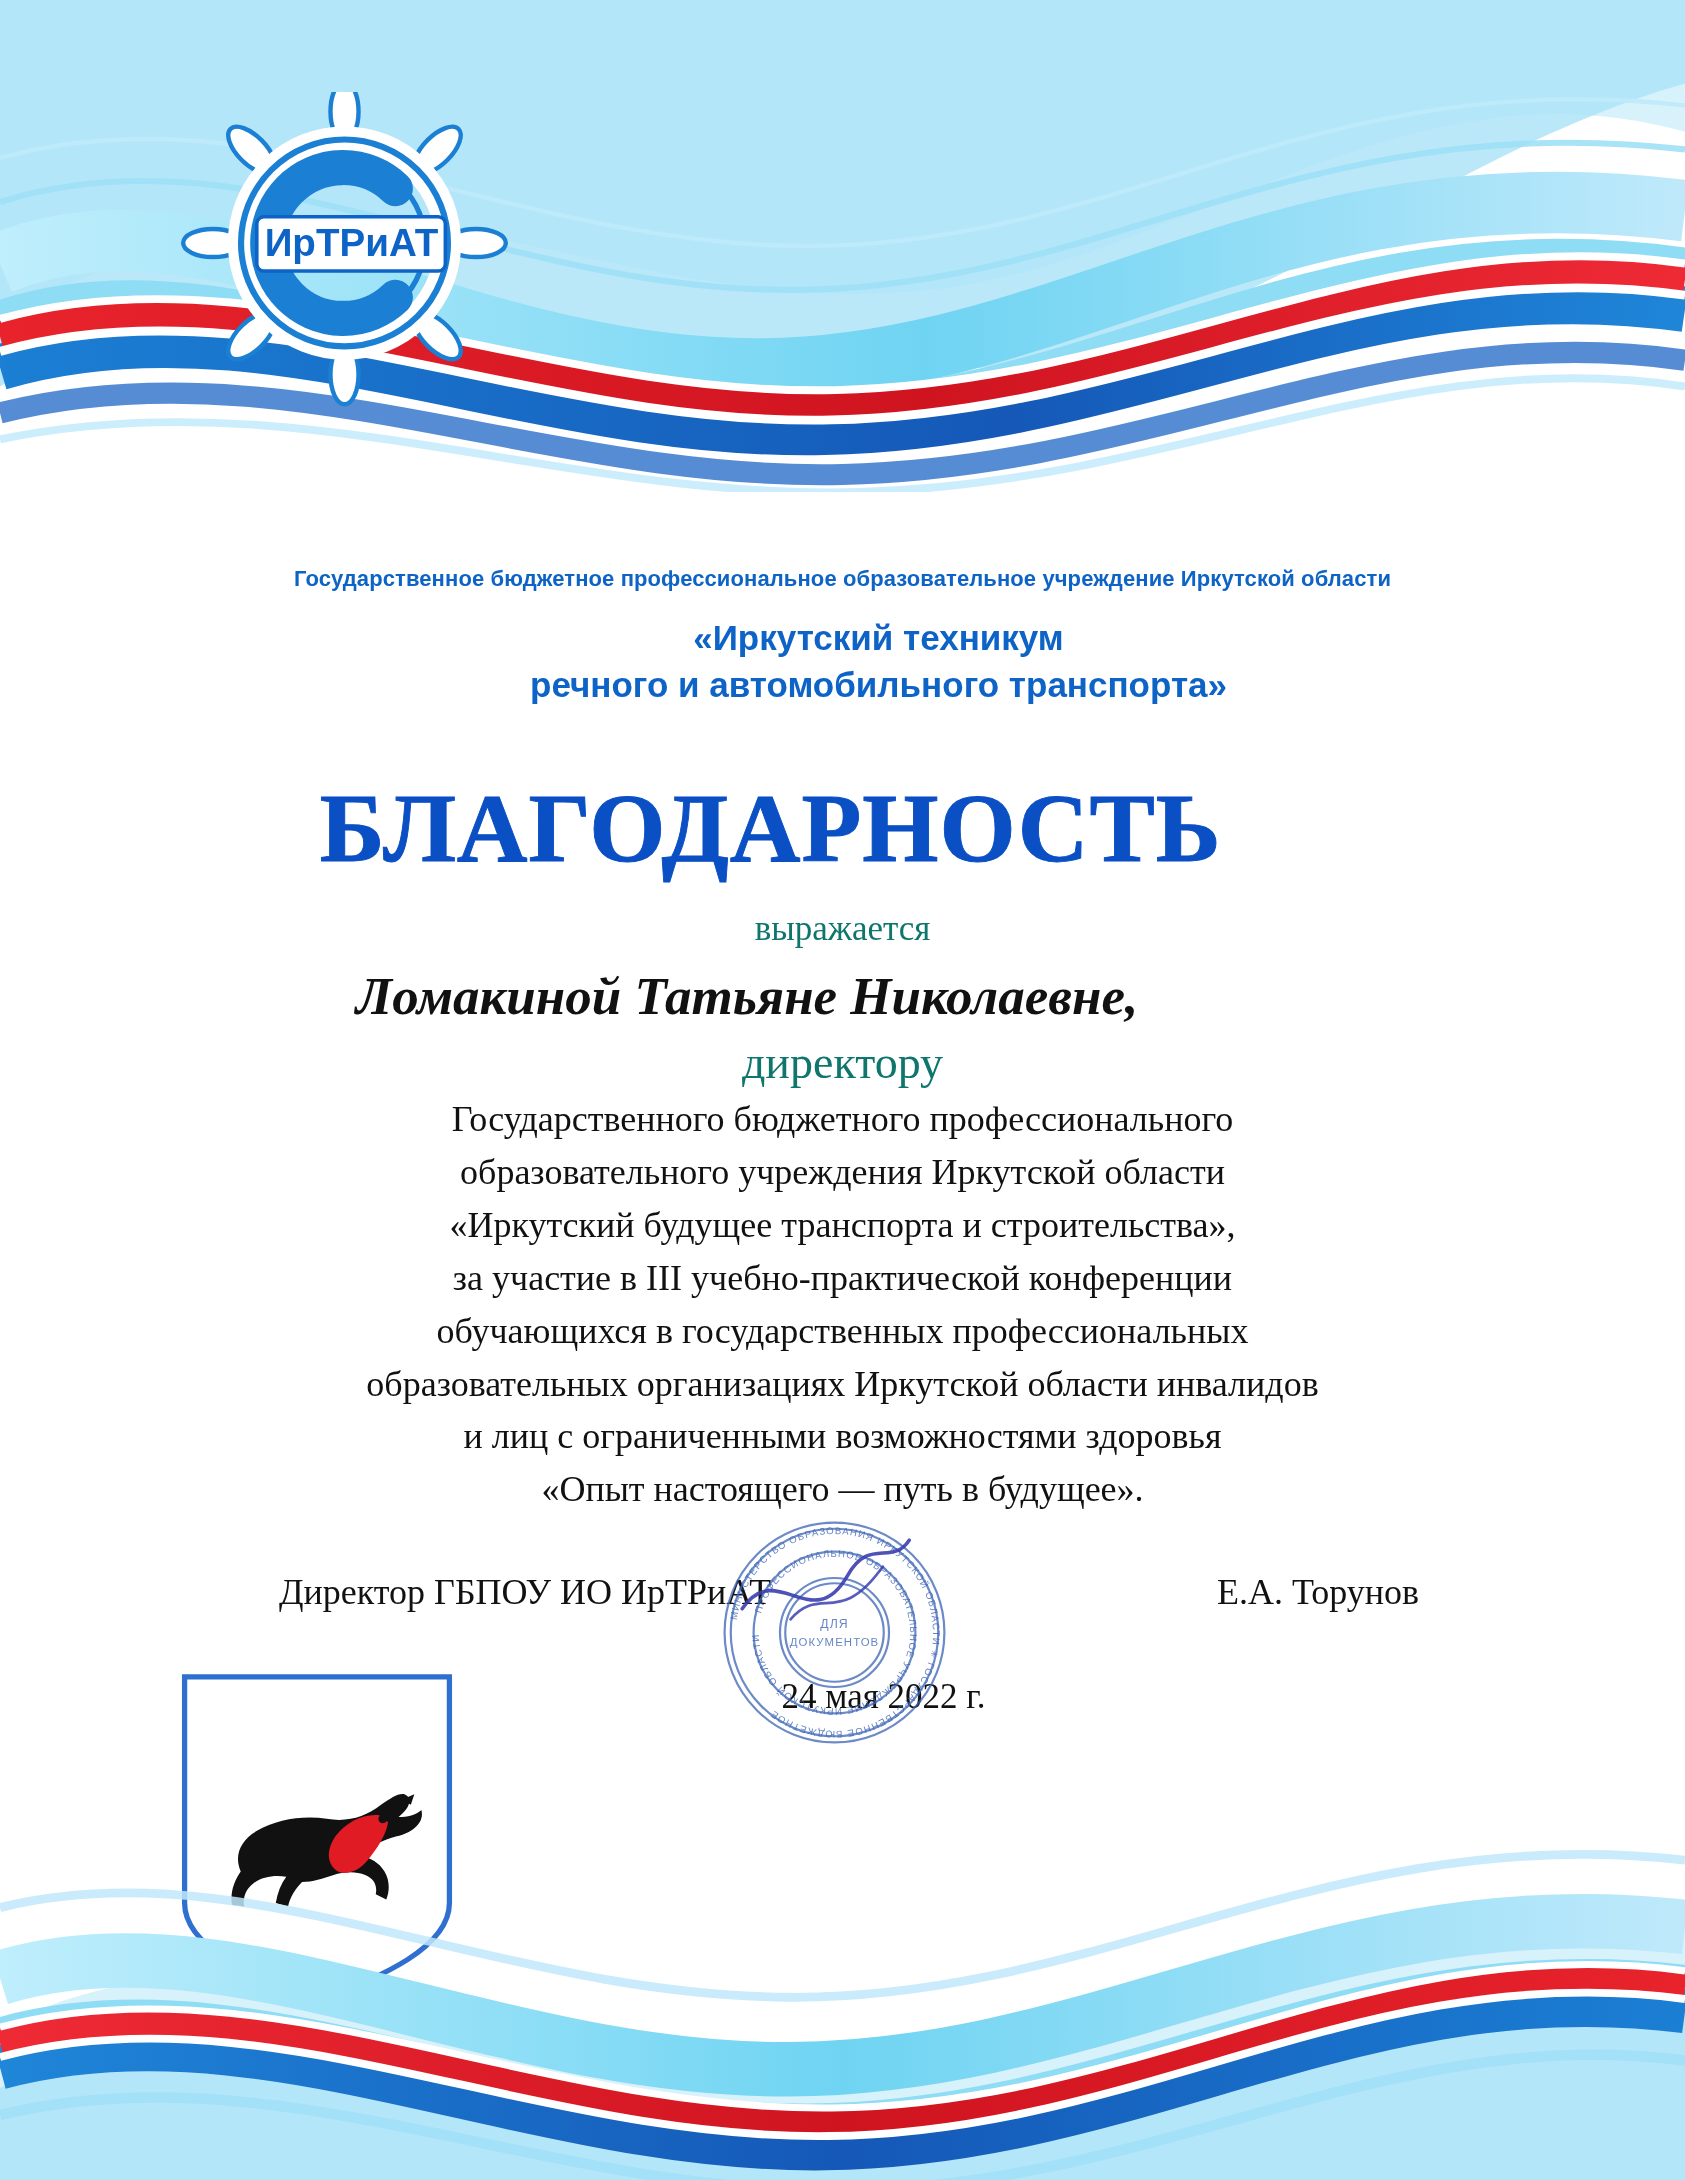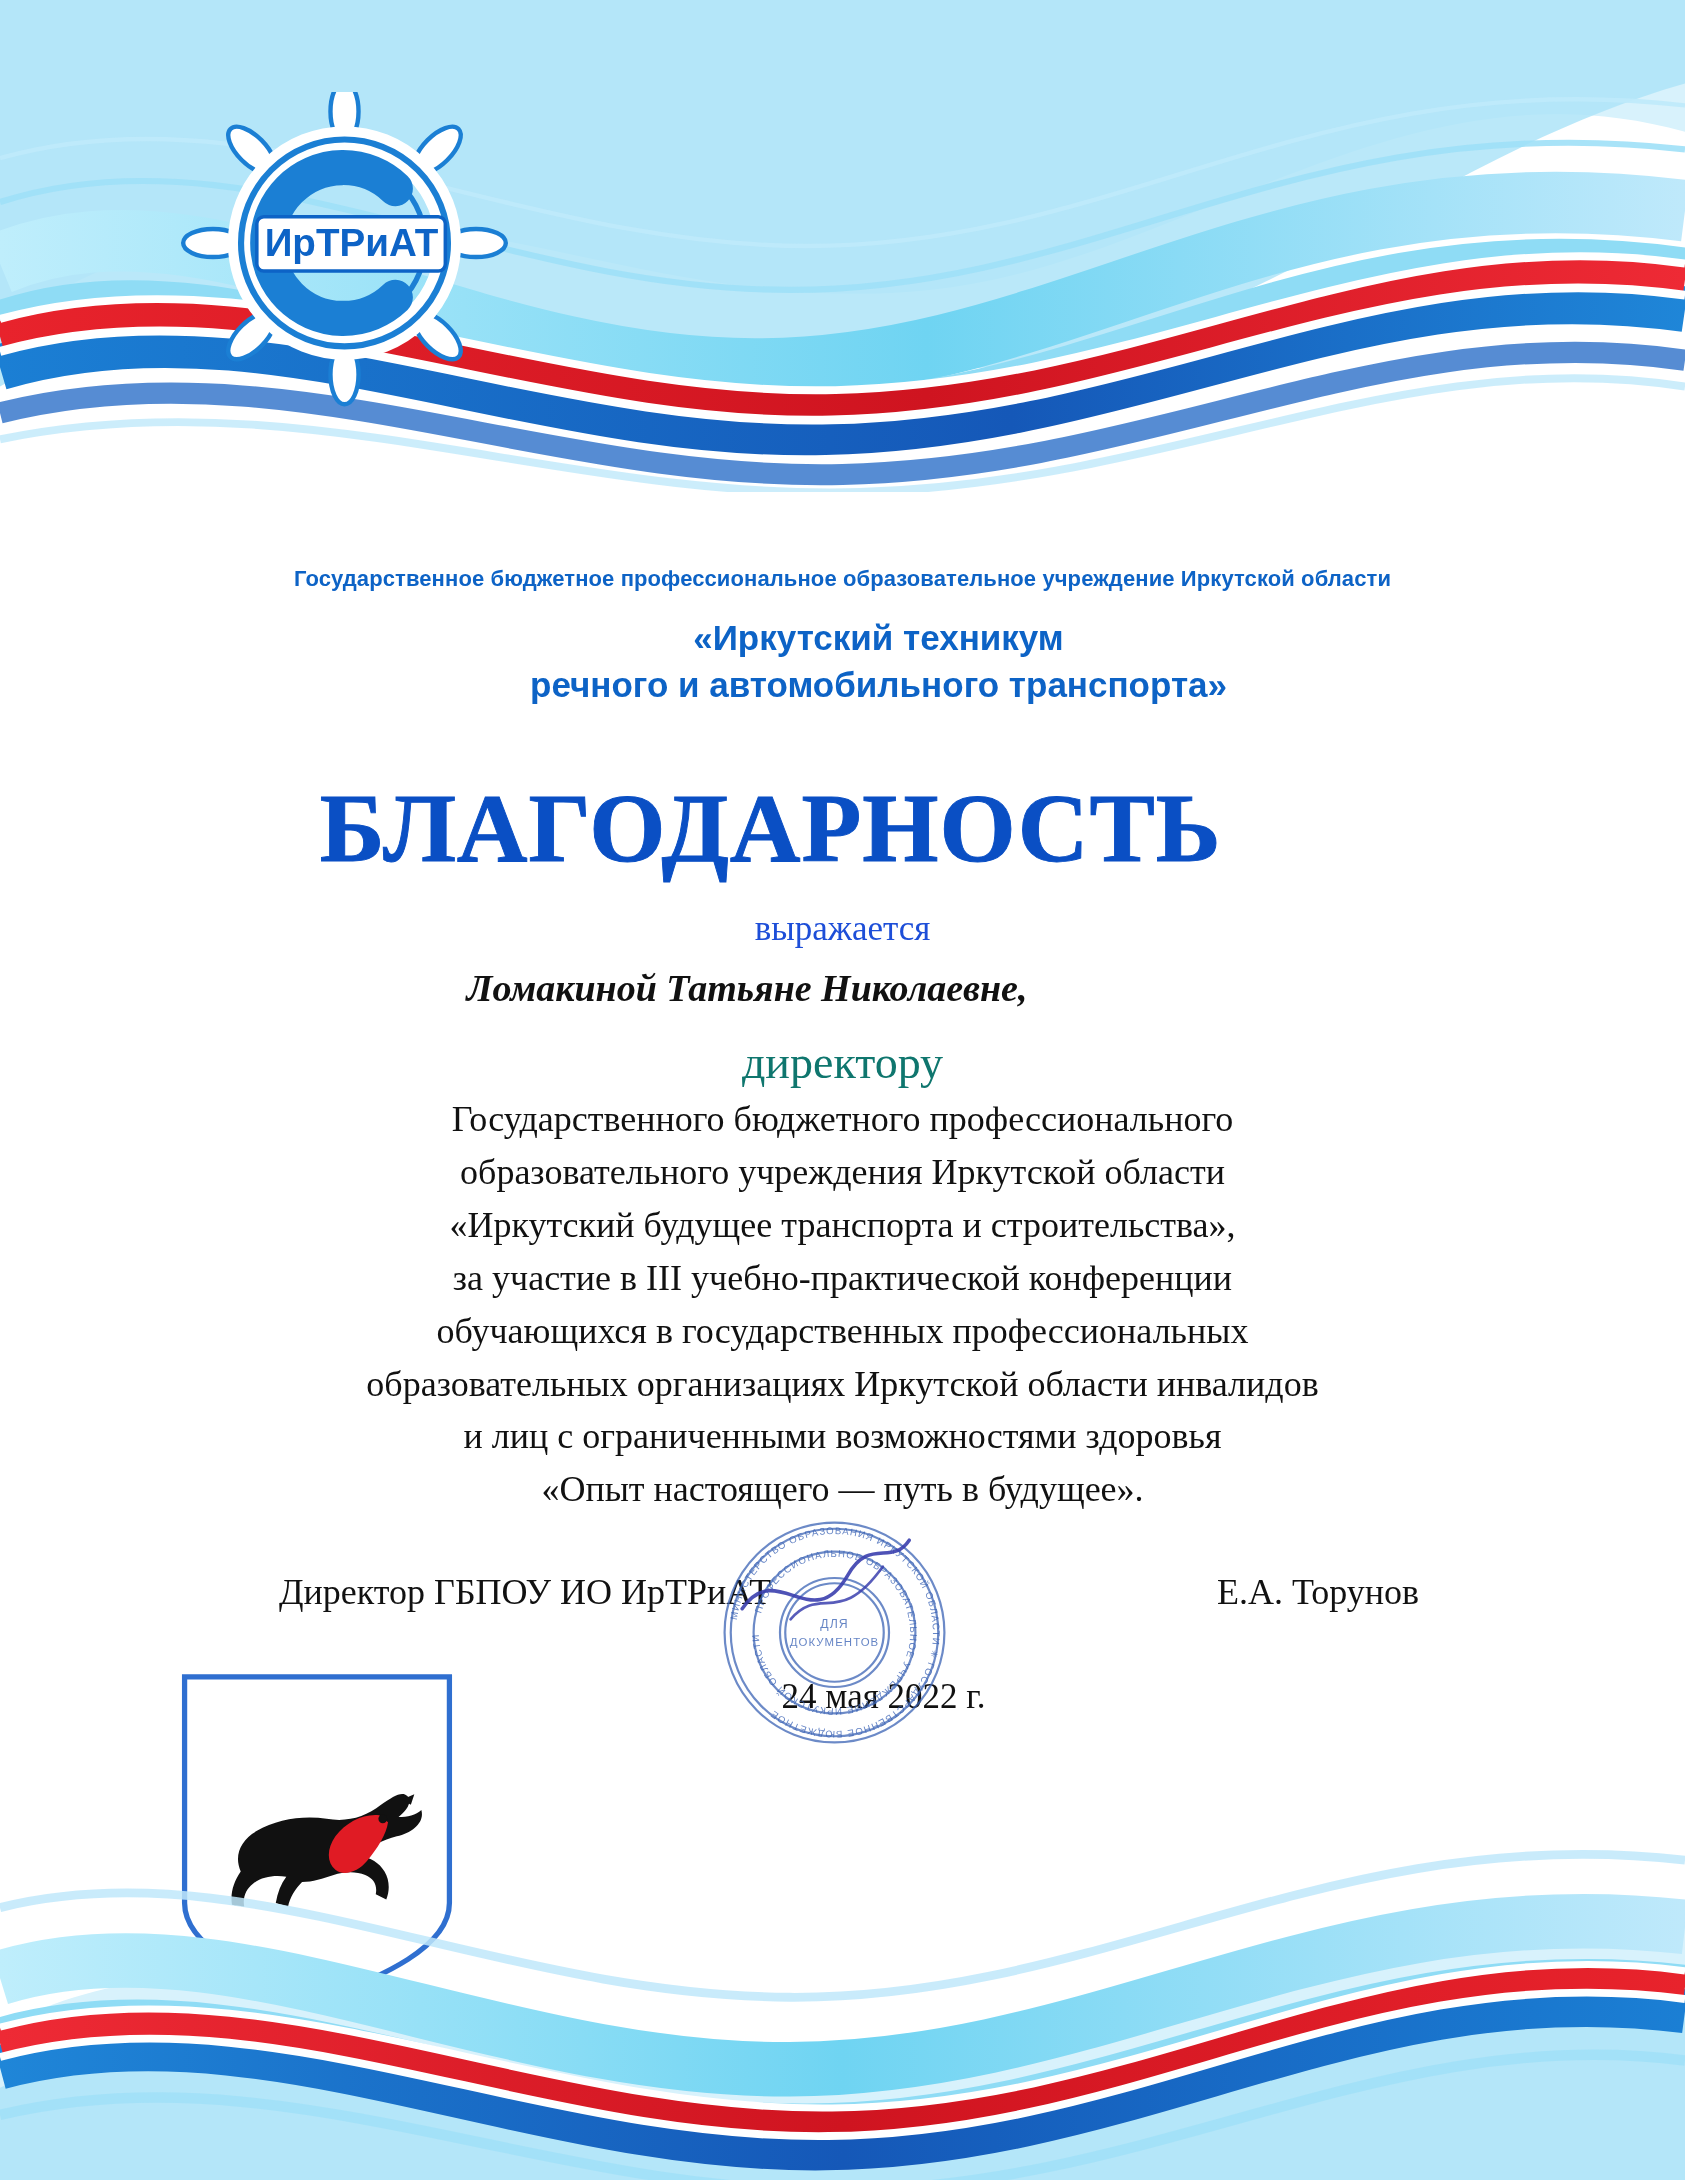--- a/index.html
+++ b/index.html
@@ -81,28 +81,28 @@
     letter-spacing: 0.9px;
     color: #0a4fc4;
     -webkit-text-stroke: 0.9px #0a4fc4;
   }
 
   .subtitle {
     position: absolute;
     top: 909px;
     width: 1685px;
     font-size: 35px;
-    color: #1d4ed8;
+    color: #0f766e;
   }
 
   .recipient {
     position: absolute;
     top: 966px;
     width: 1494px;
-    font-size: 38px;
+    font-size: 53px;
     font-weight: 700;
     font-style: italic;
     color: #111;
   }
 
   .role {
     position: absolute;
     top: 1036px;
     width: 1685px;
     font-size: 46px;

